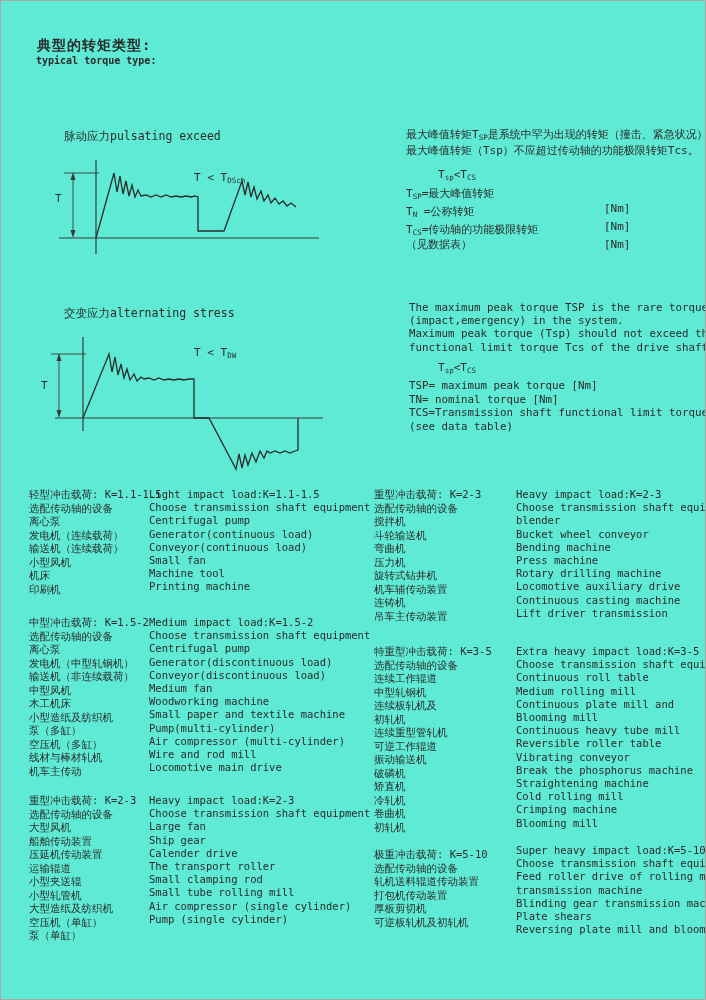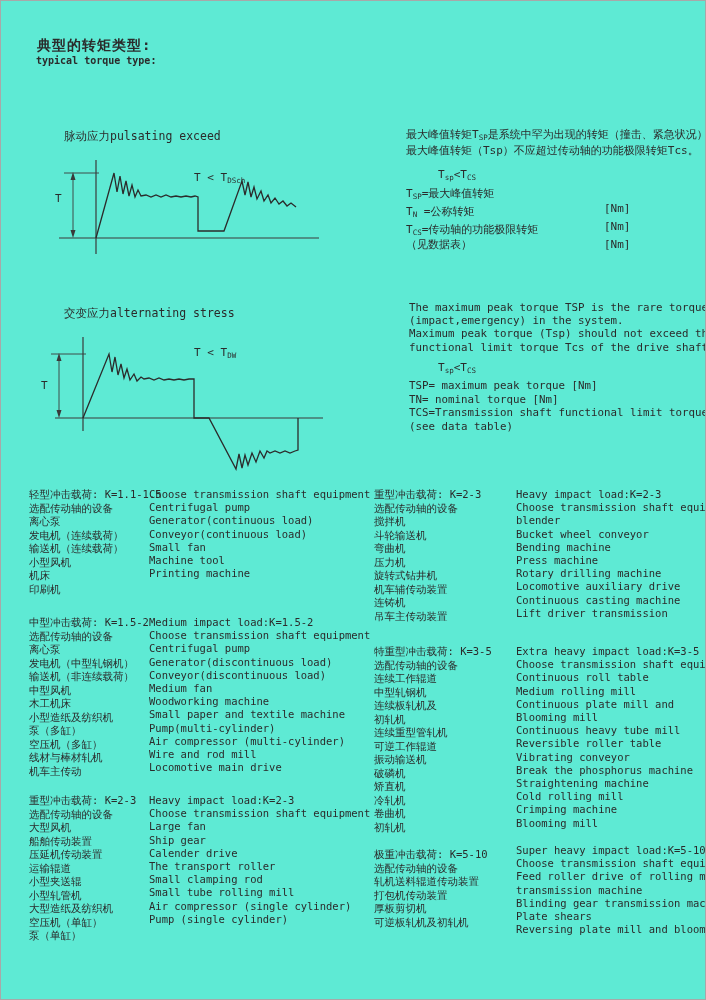--- a/index.html
+++ b/index.html
@@ -123,20 +123,21 @@
         <div class="ln">轻型冲击载荷: K=1.1-1.5</div>
         <div class="ln">选配传动轴的设备</div>
         <div class="ln">离心泵</div>
         <div class="ln">发电机（连续载荷）</div>
         <div class="ln">输送机（连续载荷）</div>
         <div class="ln">小型风机</div>
         <div class="ln">机床</div>
         <div class="ln">印刷机</div>
       </div>
     <div class="col en">
+        <div class="ln">Light impact load:K=1.1-1.5</div>
         <div class="ln">Choose transmission shaft equipment</div>
         <div class="ln">Centrifugal pump</div>
         <div class="ln">Generator(continuous load)</div>
         <div class="ln">Conveyor(continuous load)</div>
         <div class="ln">Small fan</div>
         <div class="ln">Machine tool</div>
         <div class="ln">Printing machine</div>
       </div>
   </div>
   <div class="abs sect" style="left:28px;top:615px">

